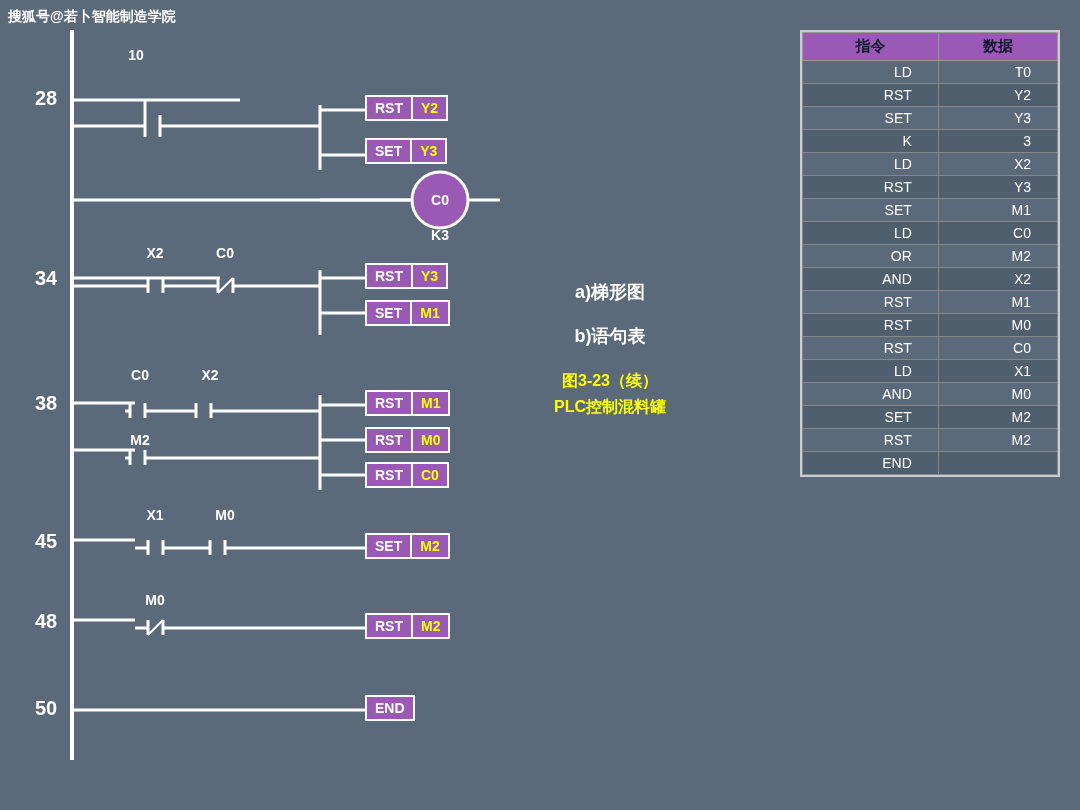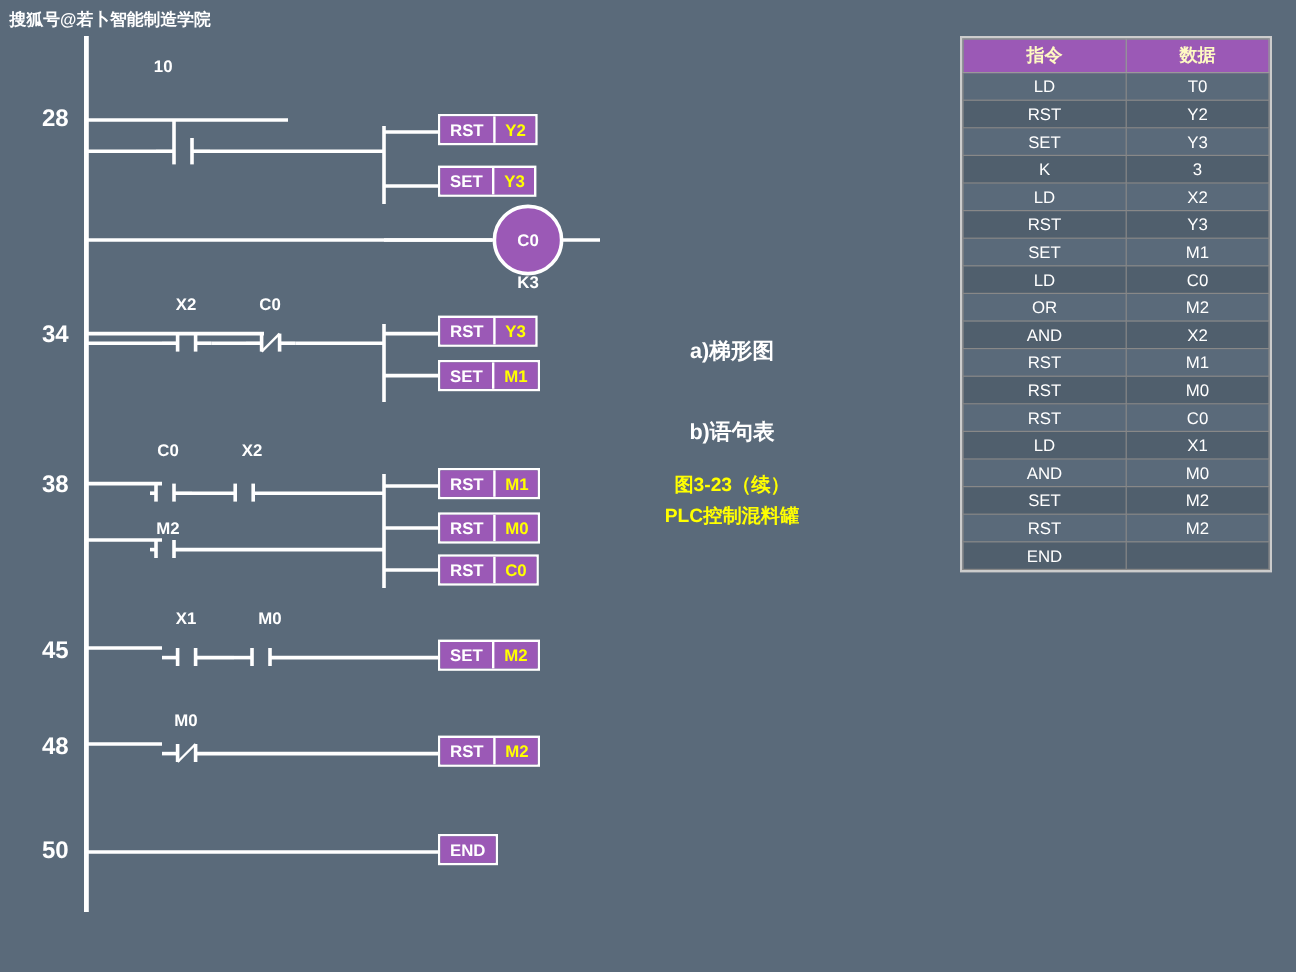--- a/index.html
+++ b/index.html
@@ -58,51 +58,51 @@
       width: 260px;
       border: 2px solid #ccc;
       background: #5a6a7a;
     }
     .instr-table table {
       width: 100%;
       border-collapse: collapse;
     }
     .instr-table th {
       background: #9b59b6;
-      color: #fef9c3;
+      color: #0f172a;
       font-size: 15px;
       font-weight: bold;
       padding: 4px 10px;
       border: 1px solid #999;
       text-align: center;
     }
     .instr-table td {
       color: white;
       font-size: 14px;
       padding: 3px 26px;
       border: 1px solid #888;
-      text-align: center;
+      text-align: right;
     }
     .instr-table tr:nth-child(even) td {
       background: rgba(0,0,0,0.1);
     }
 
     
     .center-text {
       position: absolute;
       left: 500px;
       top: 280px;
       width: 220px;
       text-align: center;
     }
     .center-text .label-a {
       color: white;
       font-size: 18px;
       font-weight: bold;
-      margin-bottom: 44px;
+      margin-bottom: 20px;
       display: block;
     }
     .center-text .label-b {
       color: white;
       font-size: 18px;
       font-weight: bold;
       margin-bottom: 20px;
       display: block;
     }
     .center-text .caption {

